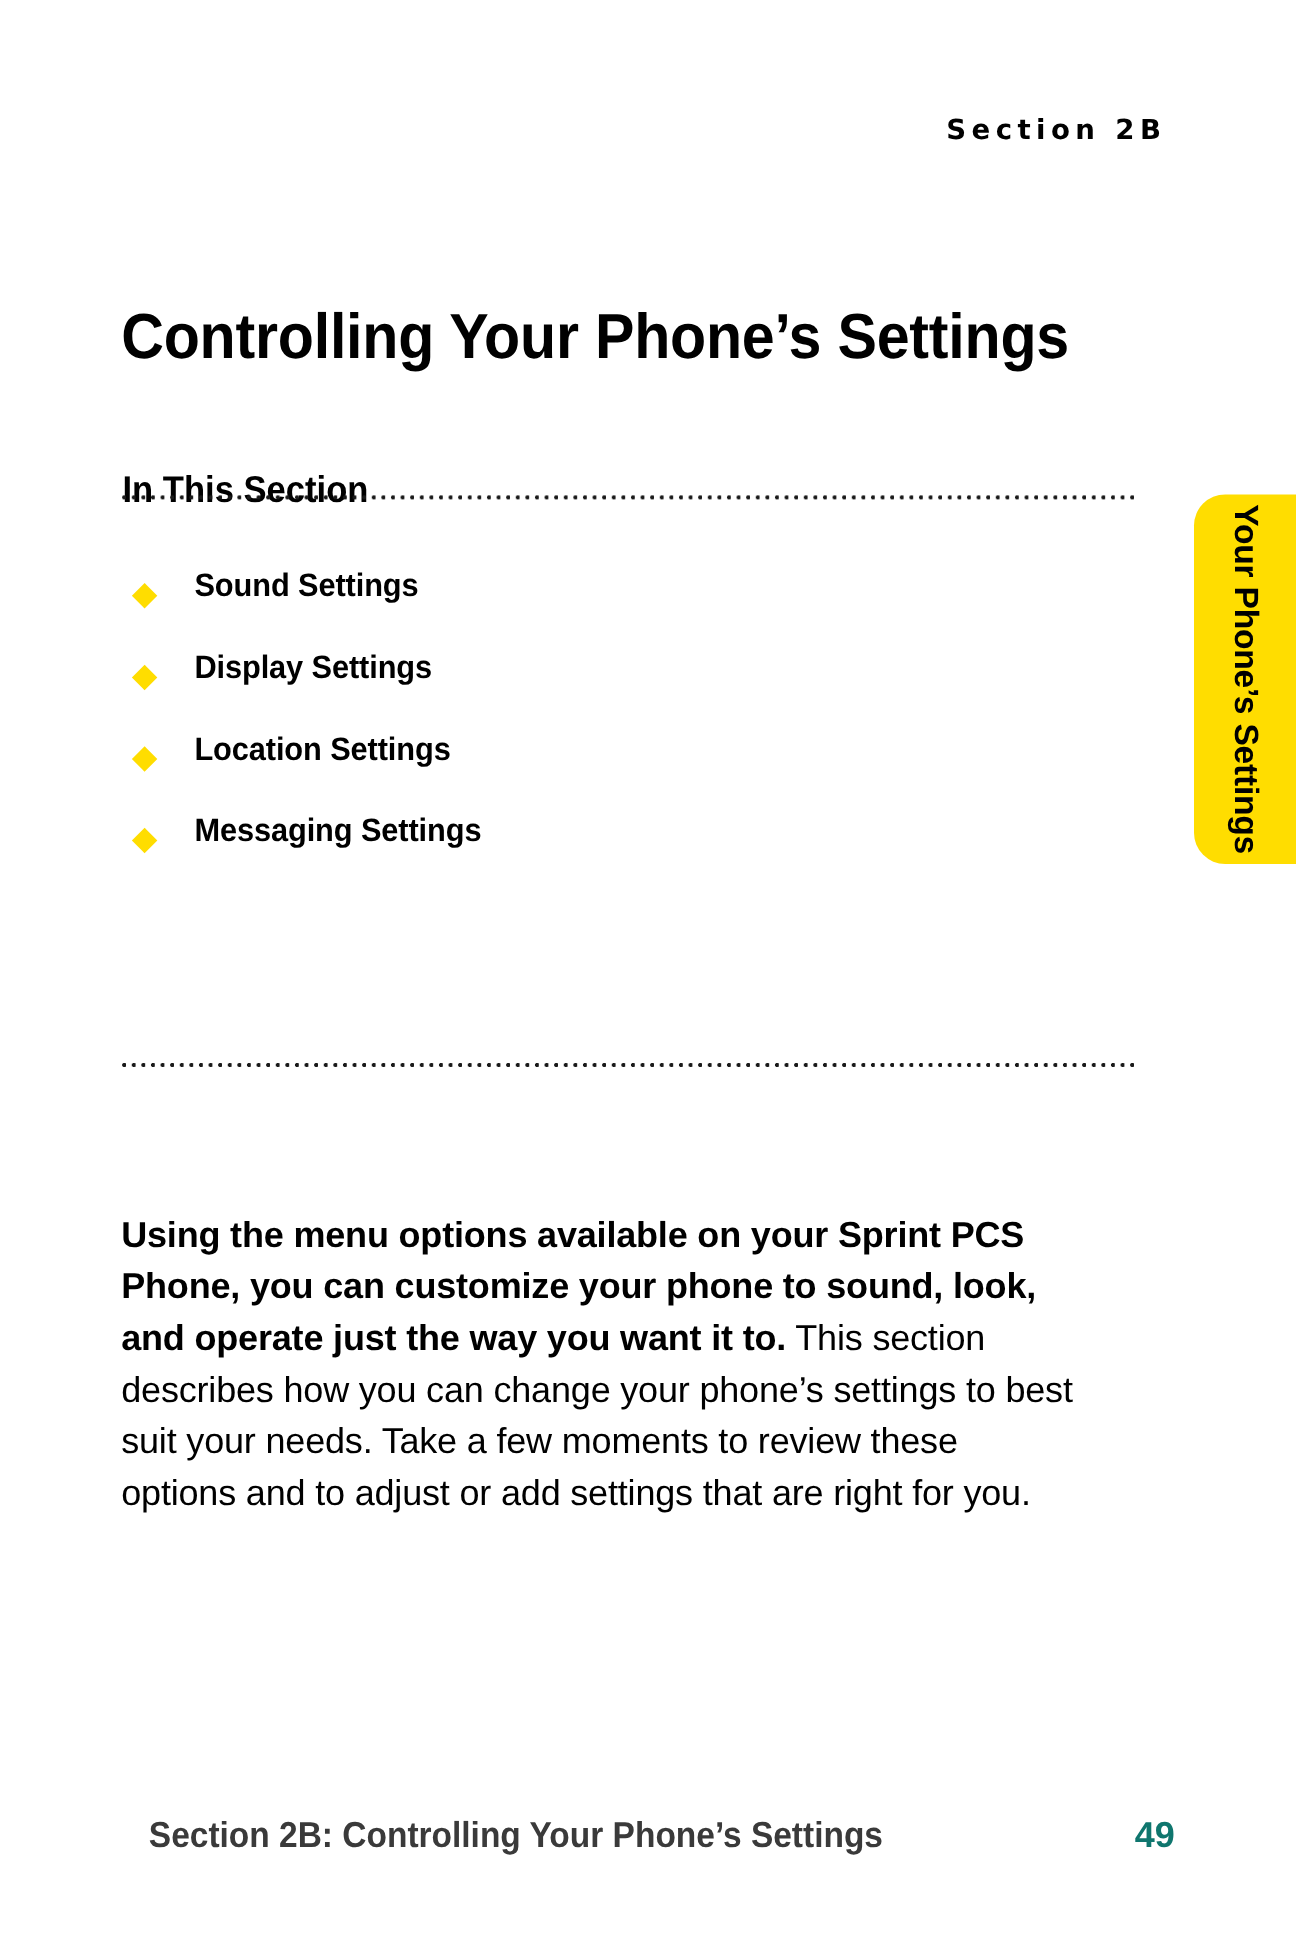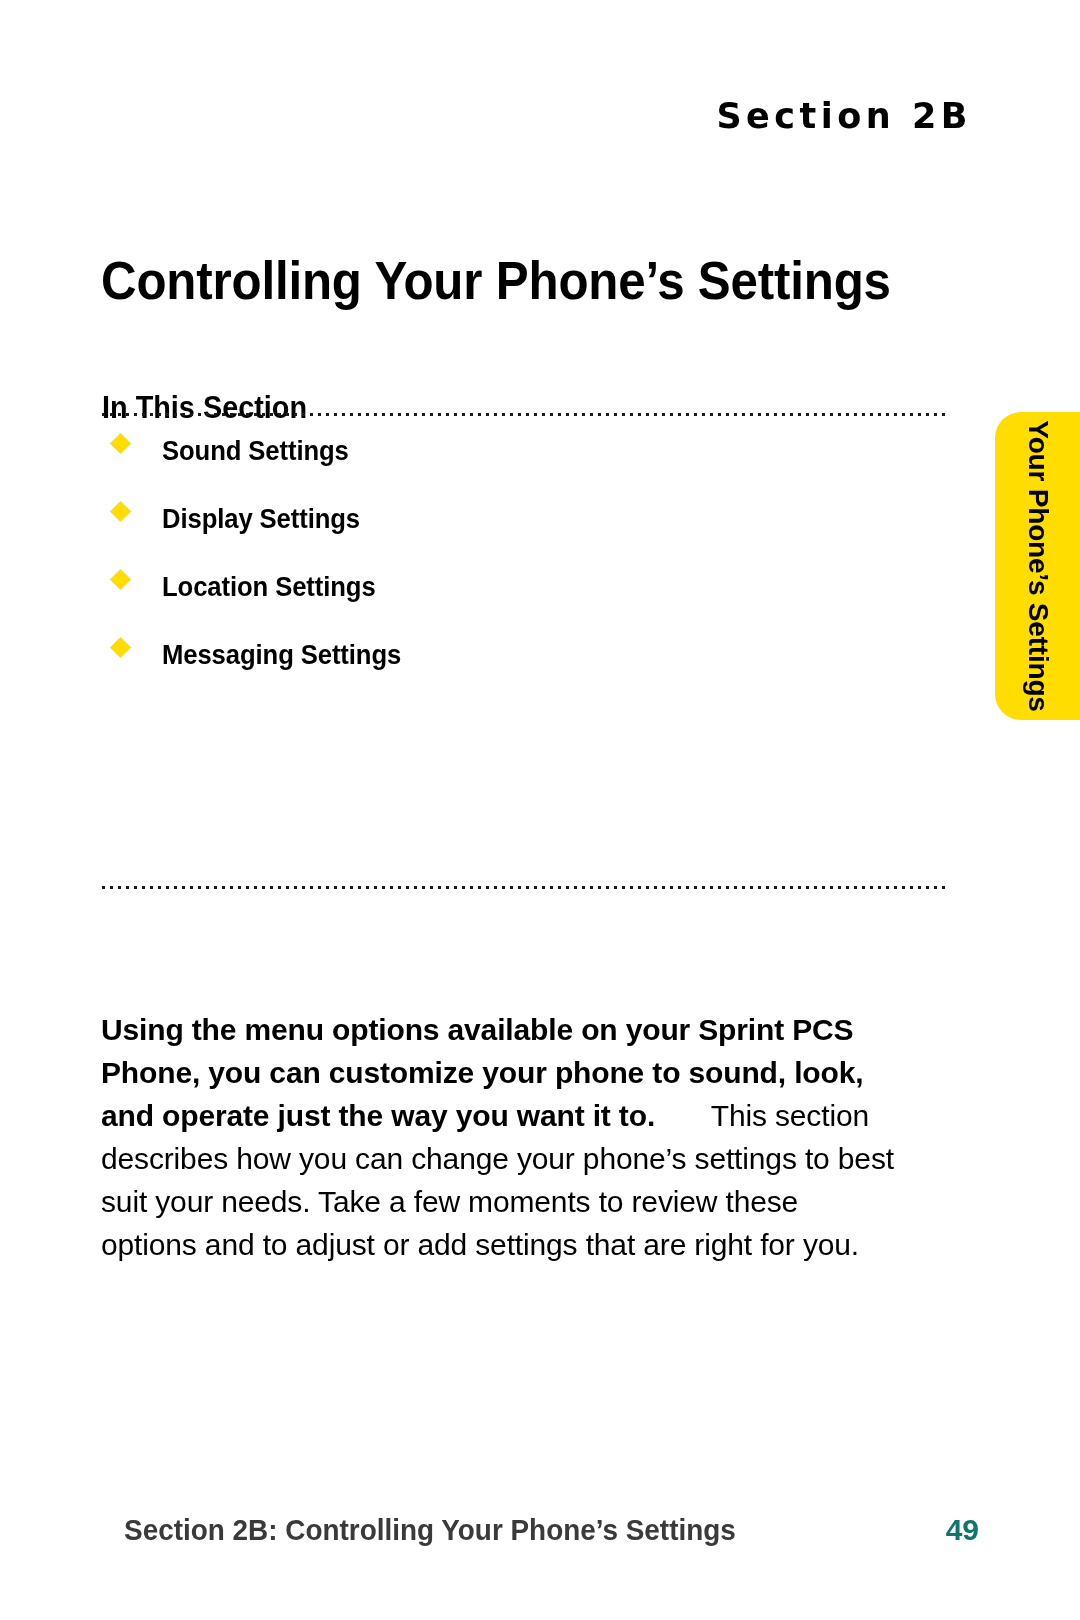--- a/index.html
+++ b/index.html
@@ -21,21 +21,21 @@
     inset: 0;
     background: #ffffff;
   }
 
   
   .section-label {
     position: absolute;
     top: 96px;
     right: 108px;
     font-family: "DejaVu Sans", sans-serif;
-    font-size: 35px;
+    font-size: 23px;
     font-weight: 700;
     letter-spacing: 4.5px;
     color: #000000;
     white-space: nowrap;
   }
 
   
   .main-title {
     position: absolute;
     top: 214px;
@@ -81,21 +81,21 @@
   .toc-list {
     position: absolute;
     top: 436px;
     left: 101px;
     width: 820px;
   }
   .toc-item {
     position: relative;
     height: 68px;
     display: flex;
-    align-items: flex-start;
+    align-items: flex-end;
   }
   .diamond-bullet {
     width: 15px;
     height: 15px;
     background: #FFDD00;
     transform: rotate(45deg);
     flex: 0 0 auto;
     margin-left: 12px;
   }
   .toc-label {
@@ -146,21 +146,20 @@
     line-height: 43px;
     color: #000000;
     text-align: left;
     letter-spacing: -0.15px;
   }
   .body-copy .lead {
     font-weight: 700;
   }
   .body-copy .rest {
     font-weight: 400;
-    margin-left: 48px;
   }
 
   
   .footer {
     position: absolute;
     left: 101px;
     right: 101px;
     top: 1513px;
     display: flex;
     align-items: flex-start;

